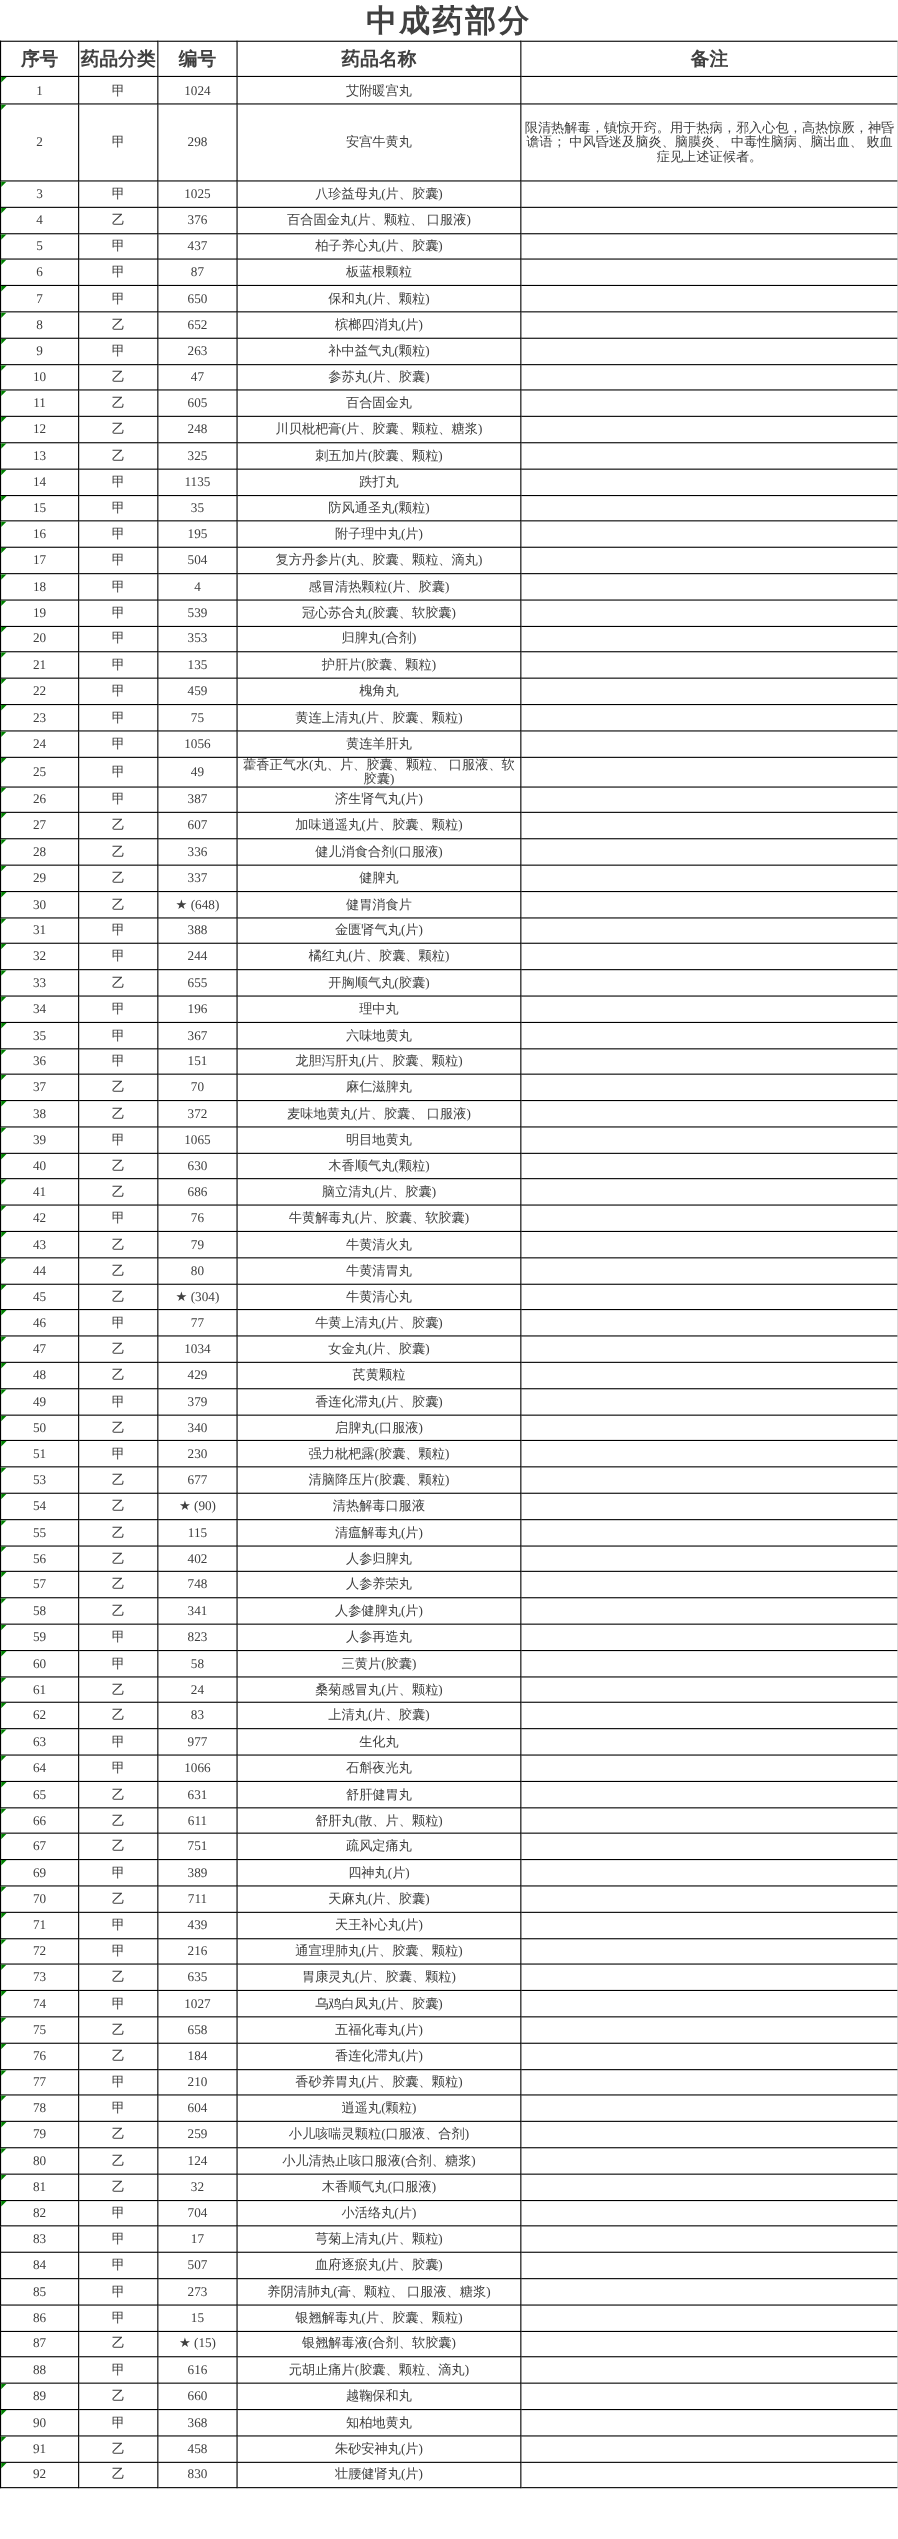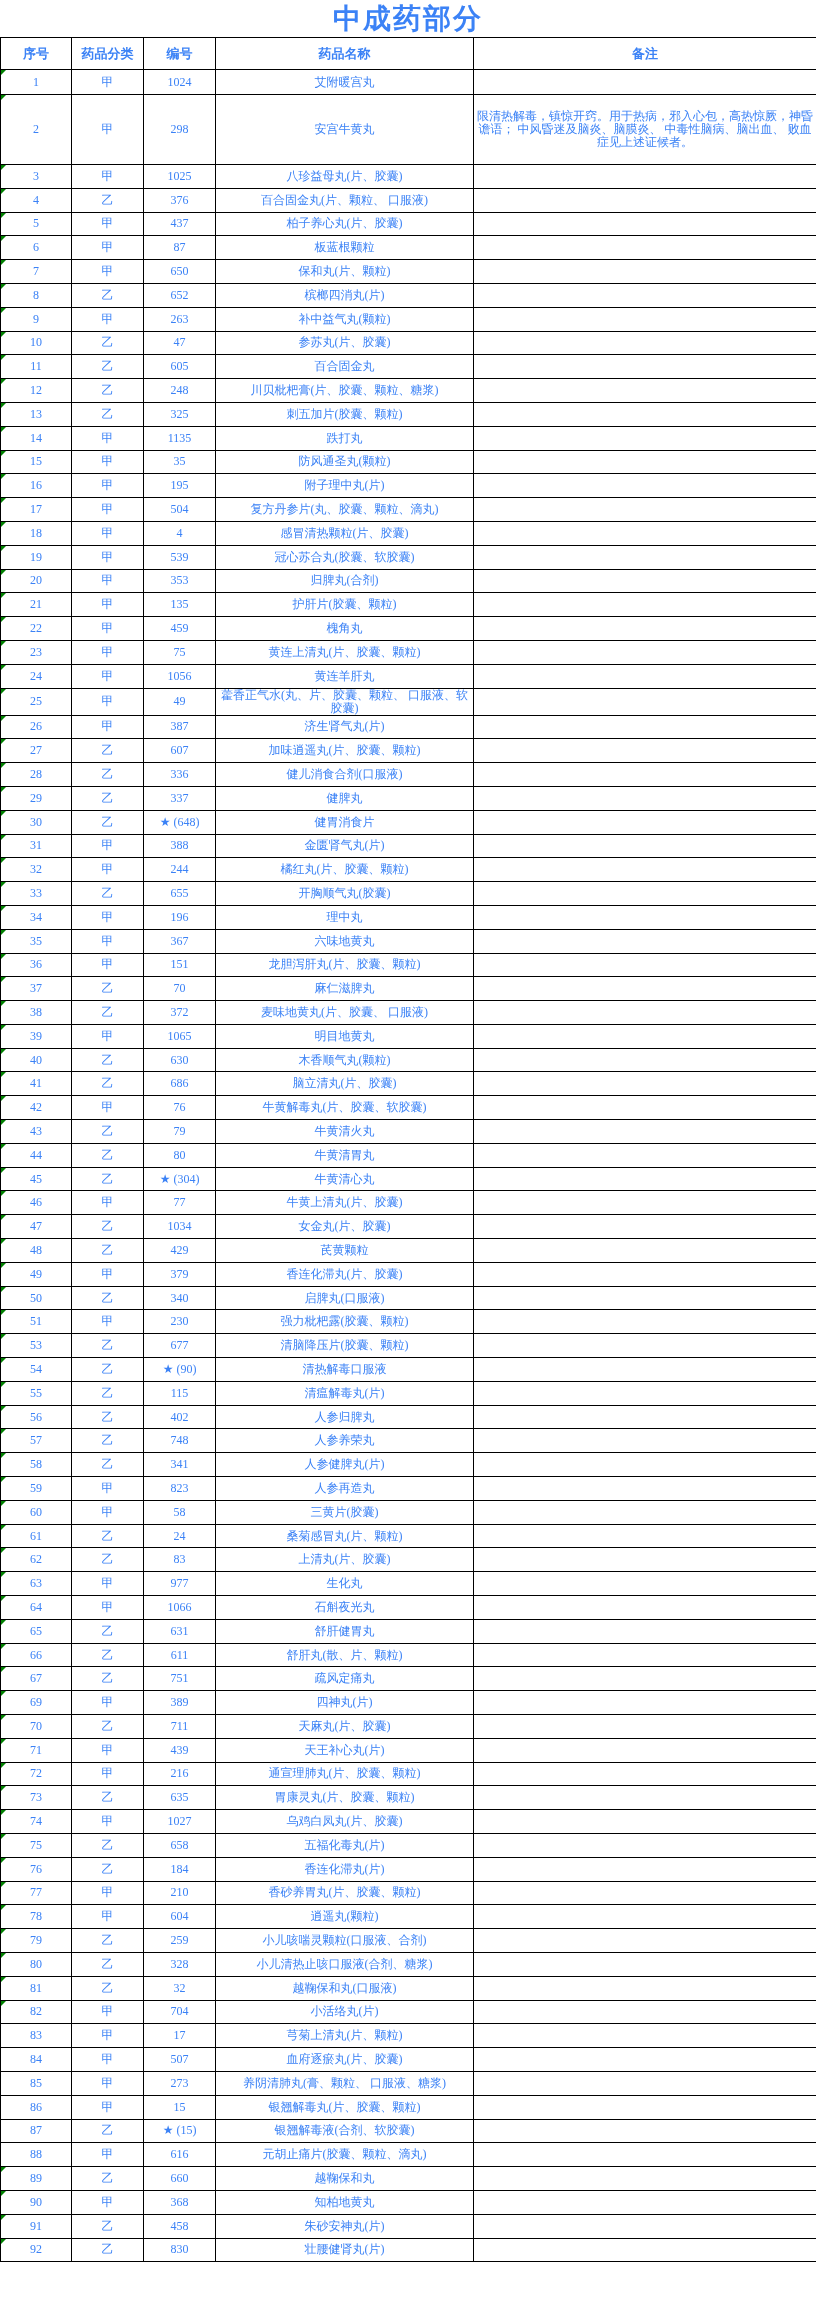--- a/index.html
+++ b/index.html
@@ -1,33 +1,33 @@
 <!DOCTYPE html>
 <html><head>
 <meta charset="utf-8">
 <style>
   html,body { margin:0; padding:0; background:#ffffff; }
   .page {
     width:816px; height:2308px; background:#ffffff; overflow:hidden;
-    font-family:"Liberation Serif","DejaVu Serif",serif; color:#3b82f6;
+    font-family:"Liberation Serif","DejaVu Serif",serif; color:#404040;
   }
   .title {
     width:816px; height:37px; line-height:38px; text-align:center;
     font-size:28px; font-weight:bold; letter-spacing:2px;
     font-family:"Liberation Sans","DejaVu Sans",sans-serif;
   }
   table.med {
     border-collapse:collapse; table-layout:fixed; width:816px;
   }
   table.med th, table.med td {
     border:1px solid #000; padding:0; margin:0; text-align:center;
     vertical-align:middle; overflow:hidden; white-space:normal;
   }
   table.med th {
-    font-size:13px; font-weight:bold; height:31px;
+    font-size:17px; font-weight:bold; height:31px;
     font-family:"Liberation Sans","DejaVu Sans",sans-serif;
   }
   table.med td { font-size:12px; line-height:13px; }
   tr.h-first td { height:24px; }
   tr.h-tall  td { height:69px; }
   tr.h-norm  td { height:22.8px; }
   td.c-no { position:relative; }
   .corner-marker {
     position:absolute; top:0; left:0; width:0; height:0;
     border-top:5px solid #008000; border-right:5px solid transparent;
@@ -593,29 +593,29 @@
         <tr class="h-norm">
           <td class="c-no">79<span class="corner-marker" style="border-top-color: rgb(0, 128, 0);"></span></td>
           <td class="c-category">乙</td>
           <td class="c-code">259</td>
           <td class="c-name">小儿咳喘灵颗粒(口服液、合剂)</td>
           <td class="c-remark"></td>
         </tr>
         <tr class="h-norm">
           <td class="c-no">80<span class="corner-marker" style="border-top-color: rgb(0, 128, 0);"></span></td>
           <td class="c-category">乙</td>
-          <td class="c-code">328</td>
+          <td class="c-code">124</td>
           <td class="c-name">小儿清热止咳口服液(合剂、糖浆)</td>
           <td class="c-remark"></td>
         </tr>
         <tr class="h-norm">
           <td class="c-no">81<span class="corner-marker" style="border-top-color: rgb(0, 128, 0);"></span></td>
           <td class="c-category">乙</td>
           <td class="c-code">32</td>
-          <td class="c-name">越鞠保和丸(口服液)</td>
+          <td class="c-name">木香顺气丸(口服液)</td>
           <td class="c-remark"></td>
         </tr>
         <tr class="h-norm">
           <td class="c-no">82<span class="corner-marker" style="border-top-color: rgb(0, 128, 0);"></span></td>
           <td class="c-category">甲</td>
           <td class="c-code">704</td>
           <td class="c-name">小活络丸(片)</td>
           <td class="c-remark"></td>
         </tr>
         <tr class="h-norm">

